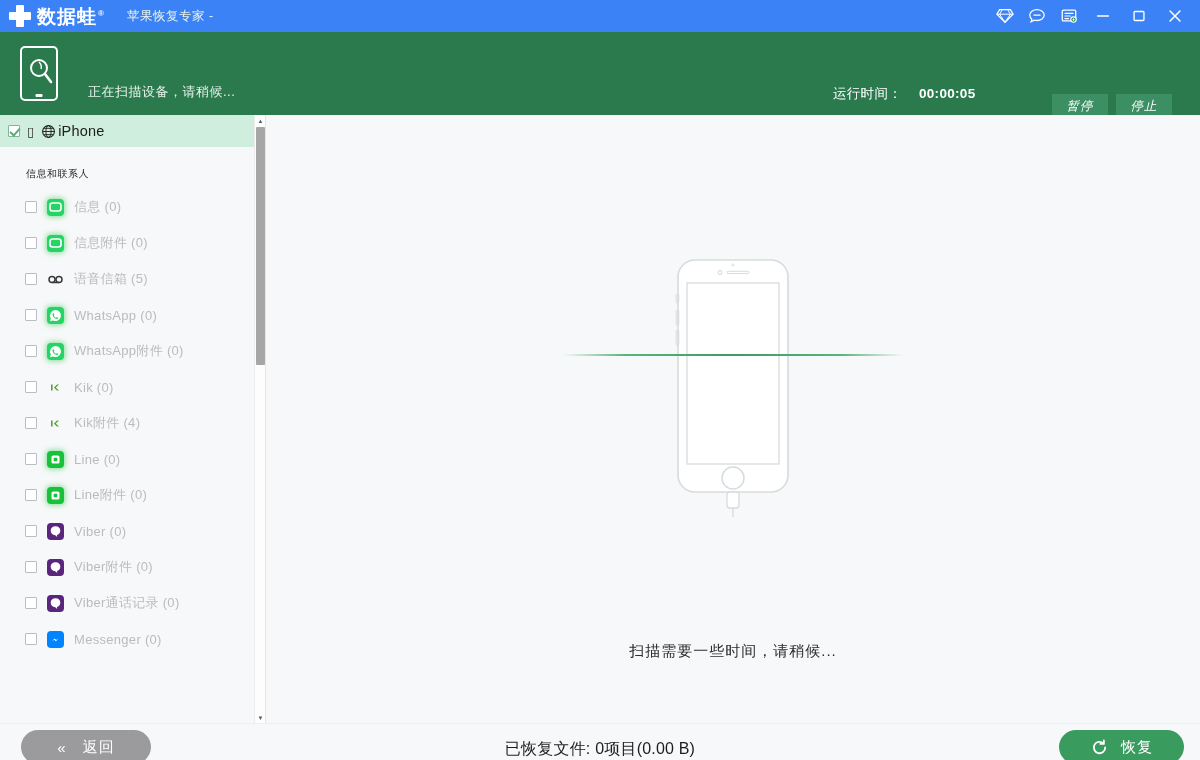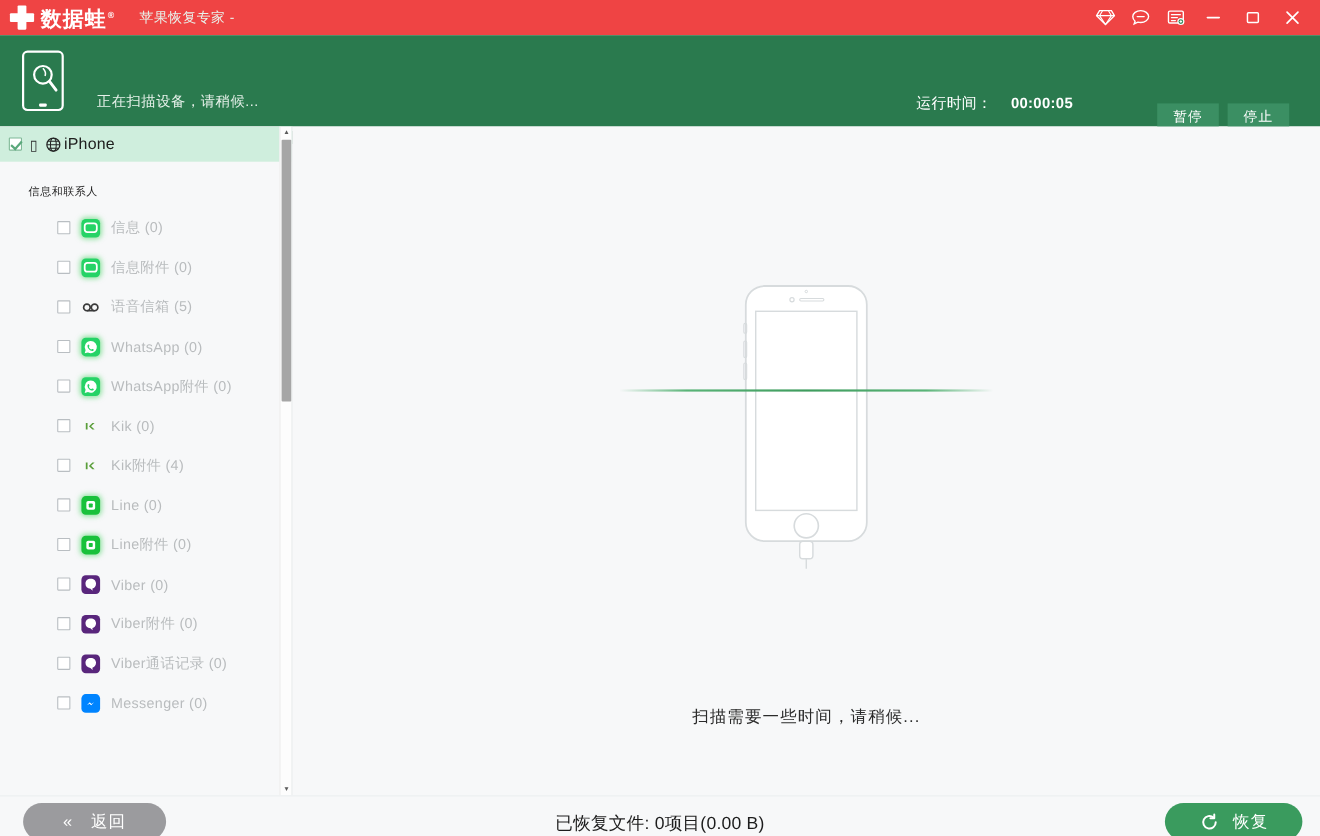--- a/index.html
+++ b/index.html
@@ -6,21 +6,21 @@
   html, body {
     width: 1200px; height: 760px;
     font-family: "Liberation Sans", "DejaVu Sans", sans-serif;
     overflow: hidden; background: #ffffff;
   }
   #app { position: relative; width: 1200px; height: 760px; overflow: hidden; }
 
   
   .titlebar {
     position: absolute; left: 0; top: 0; width: 1200px; height: 32px;
-    background: #ef4444; display: flex; align-items: center;
+    background: #3b82f6; display: flex; align-items: center;
   }
   .logo-wrap { display: flex; align-items: center; padding-left: 9px; gap: 6px; }
   .cross-logo { position: relative; width: 22px; height: 22px; }
   .cross-logo::before, .cross-logo::after {
     content: ""; position: absolute; background: #ffffff; border-radius: 1px;
   }
   .cross-logo::before { left: 7px; top: 0; width: 8px; height: 22px; }
   .cross-logo::after { left: 0; top: 7px; width: 22px; height: 8px; }
   .brand-name {
     color: #ffffff; font-size: 19px; font-weight: bold; letter-spacing: 1px;
@@ -65,21 +65,21 @@
     position: absolute; left: 833px; top: 53px; color: #ffffff; font-size: 13.5px;
     letter-spacing: 0.3px;
   }
   .runtime .rt-value { font-weight: bold; margin-left: 17px; }
   .hdr-actions {
     position: absolute; left: 1052px; top: 62px; display: flex; gap: 8px;
   }
   .hdr-btn {
     width: 56px; height: 25px; background: #3b8f63; border: none;
     color: #ffffff; font-size: 12.5px; cursor: pointer;
-    font-family: "Liberation Sans", sans-serif; letter-spacing: 1px;
+    font-family: "Liberation Sans", sans-serif; letter-spacing: 1px; font-style: italic;
   }
   .progress-track {
     position: absolute; left: 88px; top: 87px; width: 877px; height: 12px;
     background: #f2f4f3; border-radius: 6px; overflow: hidden;
   }
   .progress-fill {
     height: 100%; background: #4f9c72; border-radius: 6px;
   }
   .progress-label {
     position: absolute; left: 528px; top: 84px; font-size: 11px;
@@ -107,21 +107,21 @@
   }
   .dev-phone-glyph { font-size: 13px; color: #2f2f2f; line-height: 1; }
   .dev-name {
     font-size: 14.5px; color: #20201f; letter-spacing: 0.2px; font-weight: 500;
     display: flex; align-items: center; gap: 2px;
   }
   .globe-ico { width: 15px; height: 15px; display: inline-block; }
   .section-title {
     padding: 20px 0 6px 26px; font-size: 10px; color: #1f1f1f; letter-spacing: 0.5px;
   }
-  .cat-list { padding-top: 2px; padding-left: 27px; }
+  .cat-list { padding-top: 2px; }
   .cat-row {
     height: 36px; display: flex; align-items: center; padding-left: 25px; gap: 10px;
     cursor: pointer;
   }
   .cat-icon {
     width: 17px; height: 17px; border-radius: 4px; flex: none;
     display: flex; align-items: center; justify-content: center;
     font-size: 10px; color: #ffffff; position: relative;
   }
   .cat-icon.glow { box-shadow: 0 0 5px 1.5px rgba(60, 210, 90, 0.55); }

